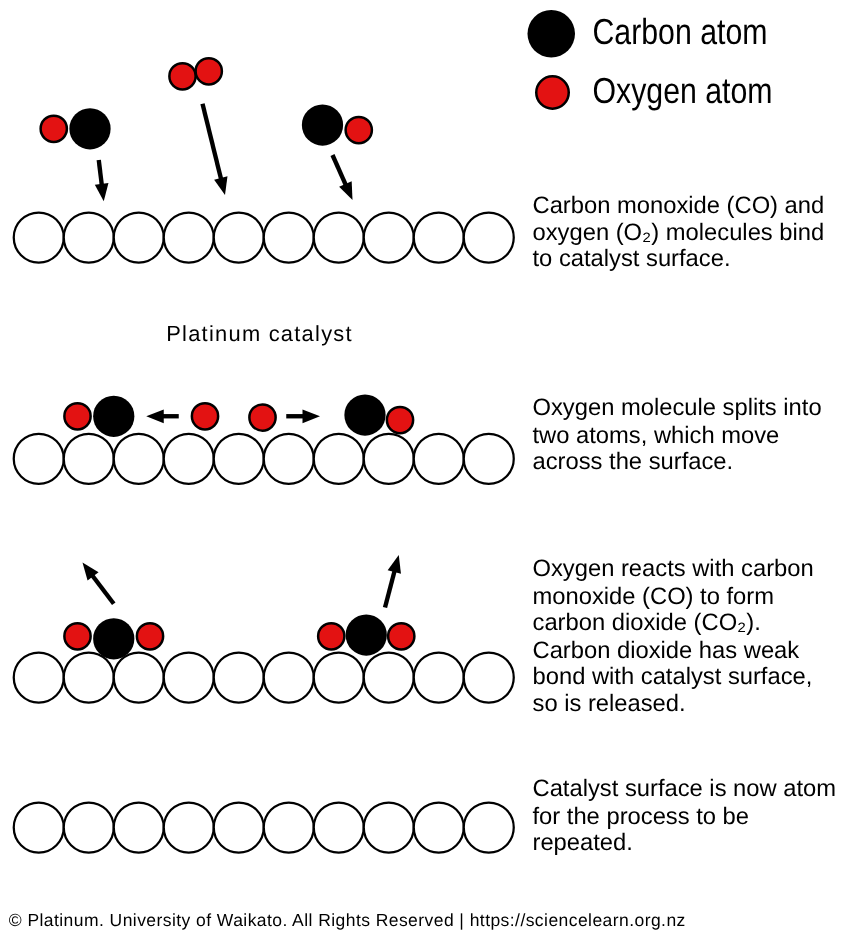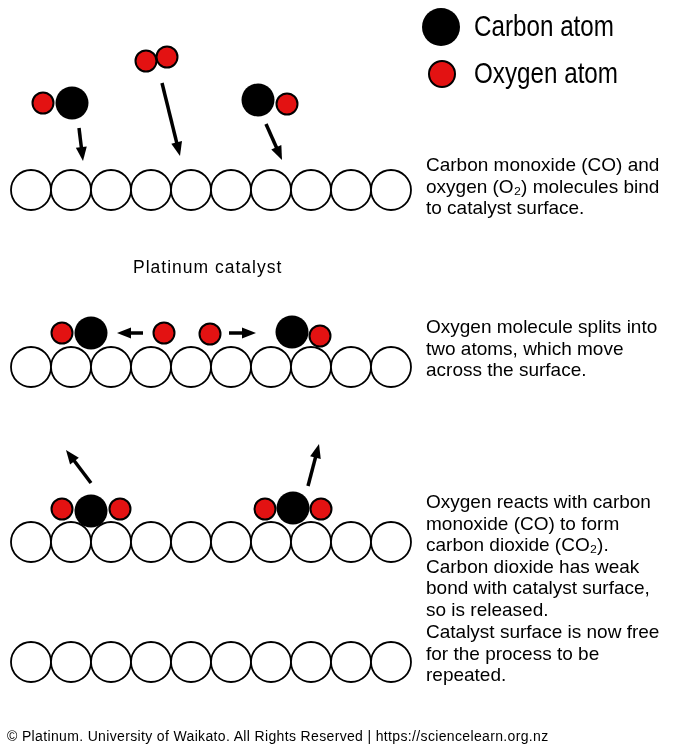--- a/index.html
+++ b/index.html
@@ -97,25 +97,25 @@
 
 <div class="legend-label" id="legend-label-0" style="left: 474px; top: 11px;">Carbon atom</div>
 <div class="legend-label" id="legend-label-1" style="left: 474px; top: 58px;">Oxygen atom</div>
 
 <div class="caption" id="caption-0" style="top: 154px;">Carbon monoxide (CO) and
 oxygen (O₂) molecules bind
 to catalyst surface.</div>
 <div class="caption" id="caption-1" style="top: 316px;">Oxygen molecule splits into
 two atoms, which move
 across the surface.</div>
-<div class="caption" id="caption-2" style="top: 445px; margin-top: 46px;">Oxygen reacts with carbon
+<div class="caption" id="caption-2" style="top: 445px;">Oxygen reacts with carbon
 monoxide (CO) to form
 carbon dioxide (CO₂).
 Carbon dioxide has weak
 bond with catalyst surface,
 so is released.</div>
-<div class="caption" id="caption-3" style="top: 621px;">Catalyst surface is now free
+<div class="caption" id="caption-3" style="top: 621px;">Catalyst surface is now atom
 for the process to be
 repeated.</div>
 
 <div id="platinum-label">Platinum catalyst</div>
 
 <div id="footer">© Platinum. University of Waikato. All Rights Reserved | https://sciencelearn.org.nz</div>
 
 </body></html>

